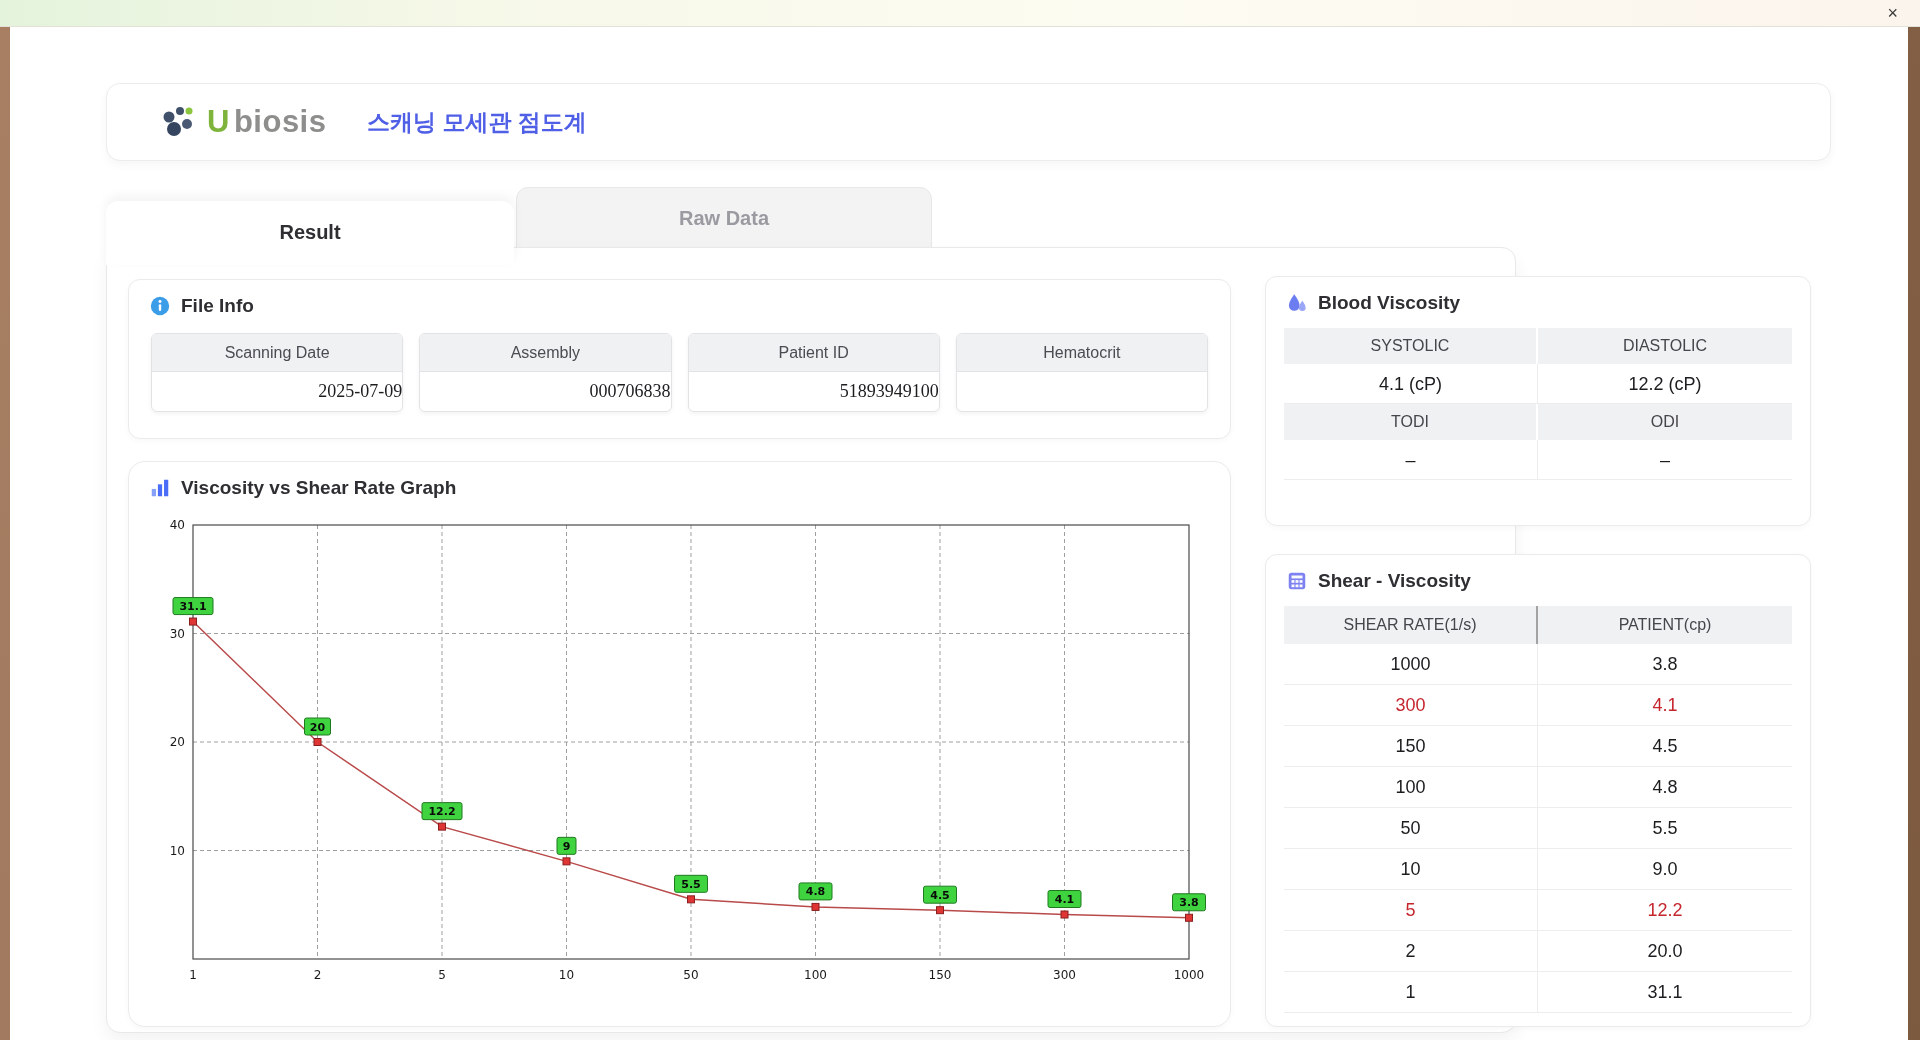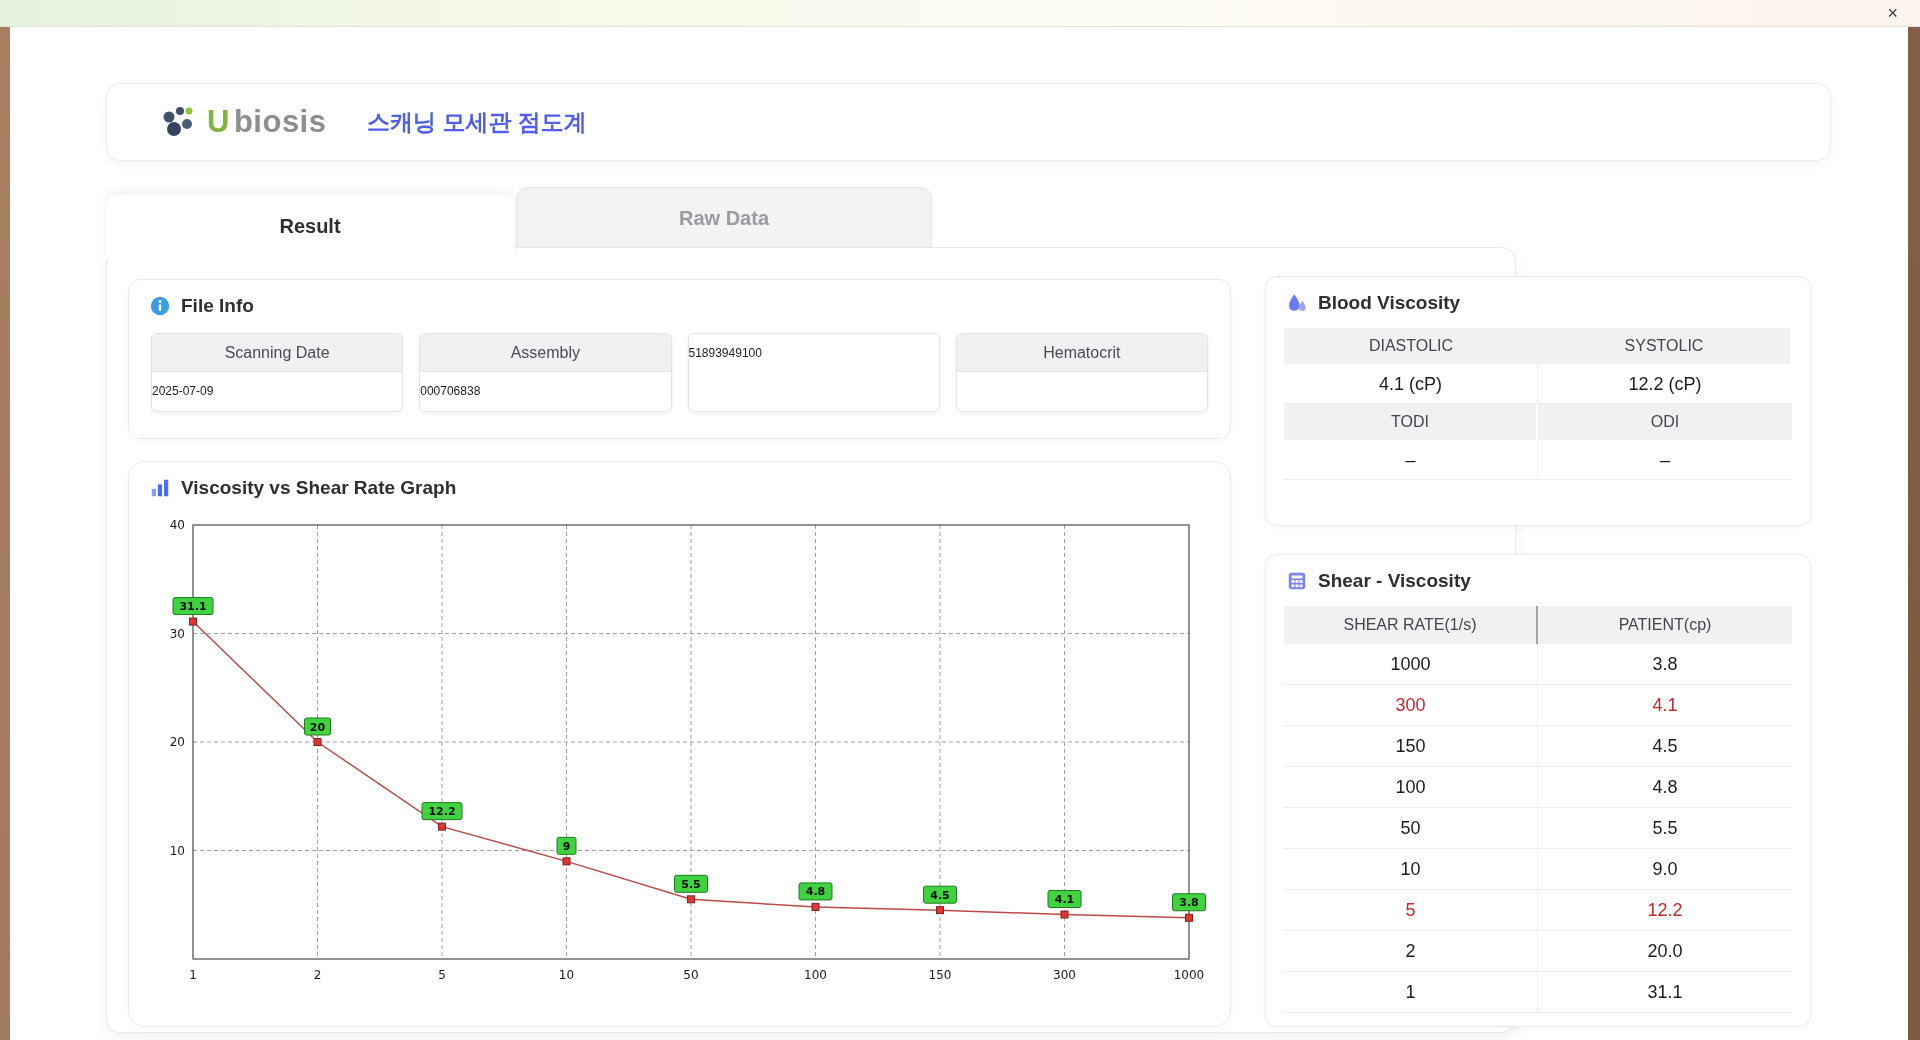--- a/index.html
+++ b/index.html
@@ -35,21 +35,21 @@
   .app-title {
     position:absolute; left:260px; top:0; height:76px; display:flex; align-items:center;
     font-size:23px; font-weight:bold; color:#4f5fe6;
   }
   
   .tab {
     position:absolute; text-align:center; border-radius:12px 12px 0 0;
     font-size:20px;
   }
   .tab-result {
-    left:96px; top:168px; width:408px; height:64px; line-height:62px;
+    left:96px; top:174px; width:408px; height:64px; line-height:62px;
     background:#fff; color:#2e2e33; font-weight:bold; z-index:3;
     box-shadow:0 -5px 12px rgba(0,0,0,0.05);
   }
   .tab-raw {
     left:506px; top:160px; width:416px; height:62px; line-height:60px;
     background:#f3f3f4; color:#9a9aa1; font-weight:600;
     border:1px solid #e7e7e9; z-index:1;
   }
   
   .content-card {
@@ -68,21 +68,21 @@
   .file-info-card { left:21px; top:31px; width:1103px; height:160px; }
   .fields-row { display:flex; gap:16px; padding:4px 22px 0; }
   .field {
     flex:1; border:1px solid #e3e3e6; border-radius:6px; overflow:hidden;
     box-shadow:0 2px 4px rgba(0,0,0,0.05);
   }
   .field-label {
     height:38px; line-height:37px; text-align:center;
     background:#eff1f3; color:#4b4b52; font-size:16px; border-bottom:1px solid #e3e3e6;
   }
-  .field-value { height:39px; line-height:39px; text-align:left; font-size:12px; color:#1d1d20; }
+  .field-value { height:39px; line-height:39px; text-align:right; font-size:18px; color:#1d1d20;font-family:Liberation Serif, serif; }
   
   .graph-card { left:21px; top:213px; width:1103px; height:566px;border-radius:17px; }
   .chart-wrap { padding:0 20px; }
   #chart-svg { display:block; }
   #chart-svg text { font-family:"DejaVu Sans", sans-serif; }
   .gridline { stroke:#9f9f9f; stroke-width:1; stroke-dasharray:4 3; }
   .frame-fill { fill:#ffffff; stroke:none; }
   .frame { fill:none; stroke:#4a4a4a; stroke-width:1.2; }
   .ytick { font-size:12px; fill:#1a1a1a; text-anchor:end; }
   .xtick { font-size:12px; fill:#1a1a1a; text-anchor:middle; }
@@ -159,20 +159,21 @@
       <div class="fields-row" id="file-fields">
           <div class="field">
             <div class="field-label">Scanning Date</div>
             <div class="field-value">2025-07-09</div>
           </div>
           <div class="field">
             <div class="field-label">Assembly</div>
             <div class="field-value">000706838</div>
           </div>
           <div class="field">
+            <div class="field-label">Patient ID</div>
             <div class="field-value">51893949100</div>
           </div>
           <div class="field">
             <div class="field-label">Hematocrit</div>
             <div class="field-value"></div>
           </div>
         </div>
     </div>
 
     <div class="inner-card graph-card">
@@ -249,22 +250,22 @@
       <div class="card-head">
         <span class="icon">
           <svg viewBox="0 0 24 24" width="22" height="22">
             <path d="M9 2.5C9 2.5 3.2 10 3.2 14.6a5.8 5.8 0 0 0 11.6 0C14.8 10 9 2.5 9 2.5Z" fill="#6b7df0"></path>
             <path d="M17.8 9.5c0 0-3.6 4.7-3.6 7.6a3.6 3.6 0 0 0 7.2 0C21.4 14.2 17.8 9.5 17.8 9.5Z" fill="#9aa6f7"></path>
           </svg>
         </span>
         <span class="card-title">Blood Viscosity</span>
       </div>
       <div class="bv-grid" id="bv-grid">
+          <div class="bv-label first">SYSTOLIC</div>
           <div class="bv-label">DIASTOLIC</div>
-          <div class="bv-label first">SYSTOLIC</div>
           <div class="bv-value first">4.1 (cP)</div>
           <div class="bv-value">12.2 (cP)</div>
           <div class="bv-label first">TODI</div>
           <div class="bv-label">ODI</div>
           <div class="bv-value first">–</div>
           <div class="bv-value">–</div>
         </div>
     </div>
 
     <div class="inner-card shear-card">

